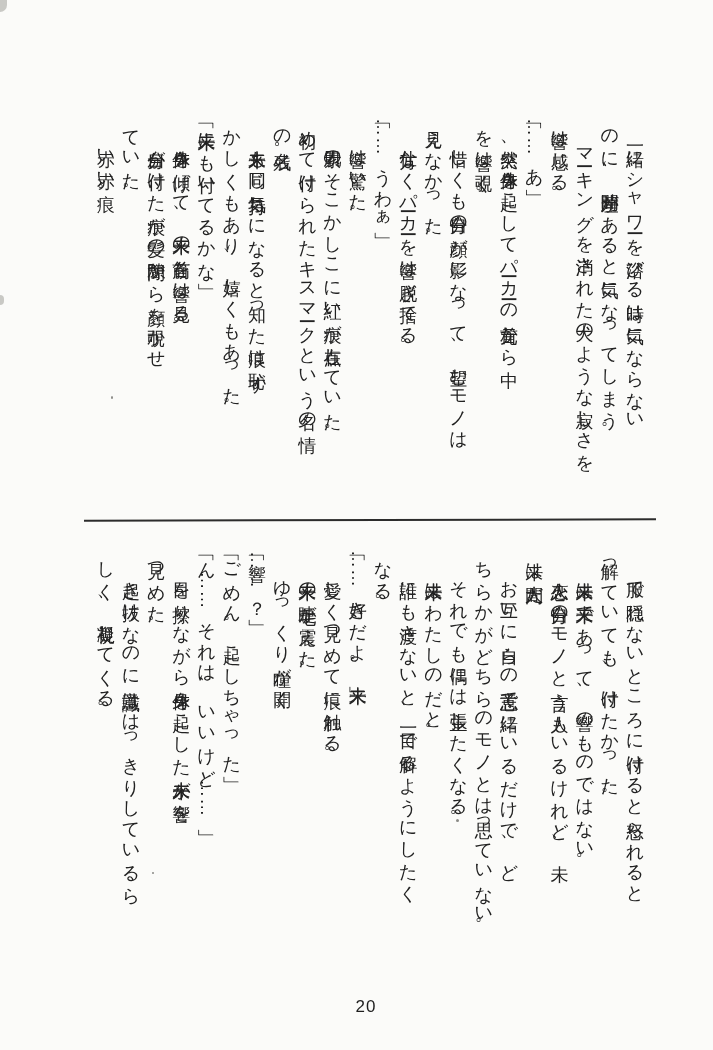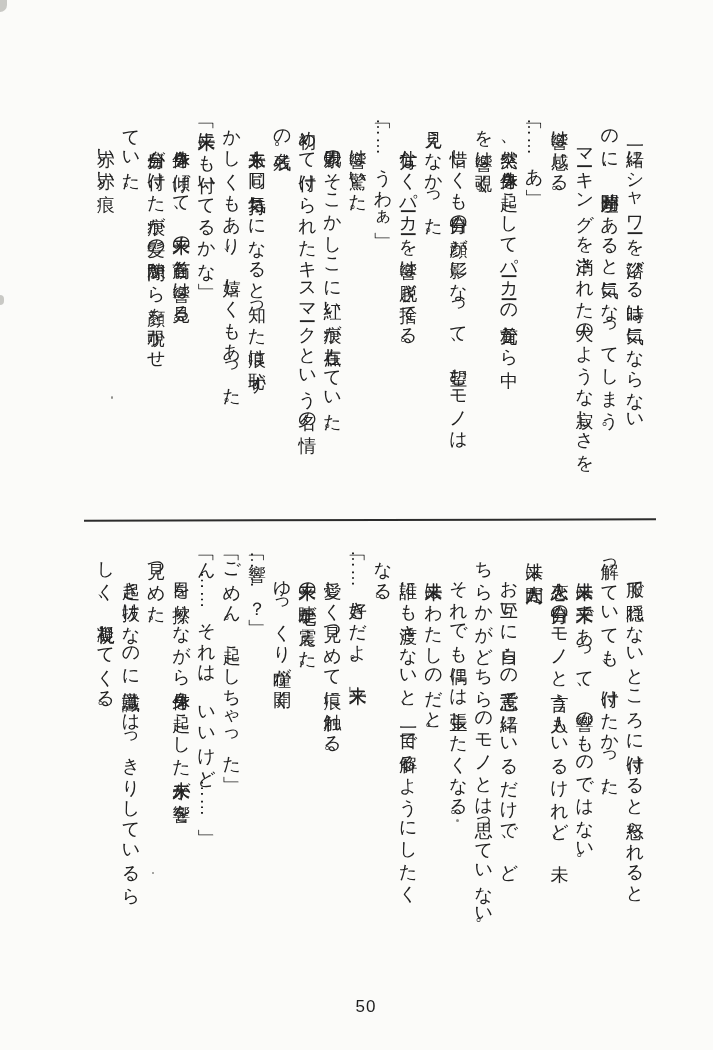--- a/index.html
+++ b/index.html
@@ -120,14 +120,14 @@
       <div class="tline">　目を擦りながら身体を起こした未来が響を</div>
       <div class="tline">見つめた。</div>
       <div class="tline">　起き抜けなのに意識ははっきりしているら</div>
       <div class="tline">しく、凝視してくる。</div>
     </div>
 
   <div class="speckle sp1"></div>
   <div class="speckle sp2"></div>
   <div class="speckle sp3"></div>
 
-  <div class="pagenum">50</div>
+  <div class="pagenum">20</div>
 </div>
 
 </body></html>

